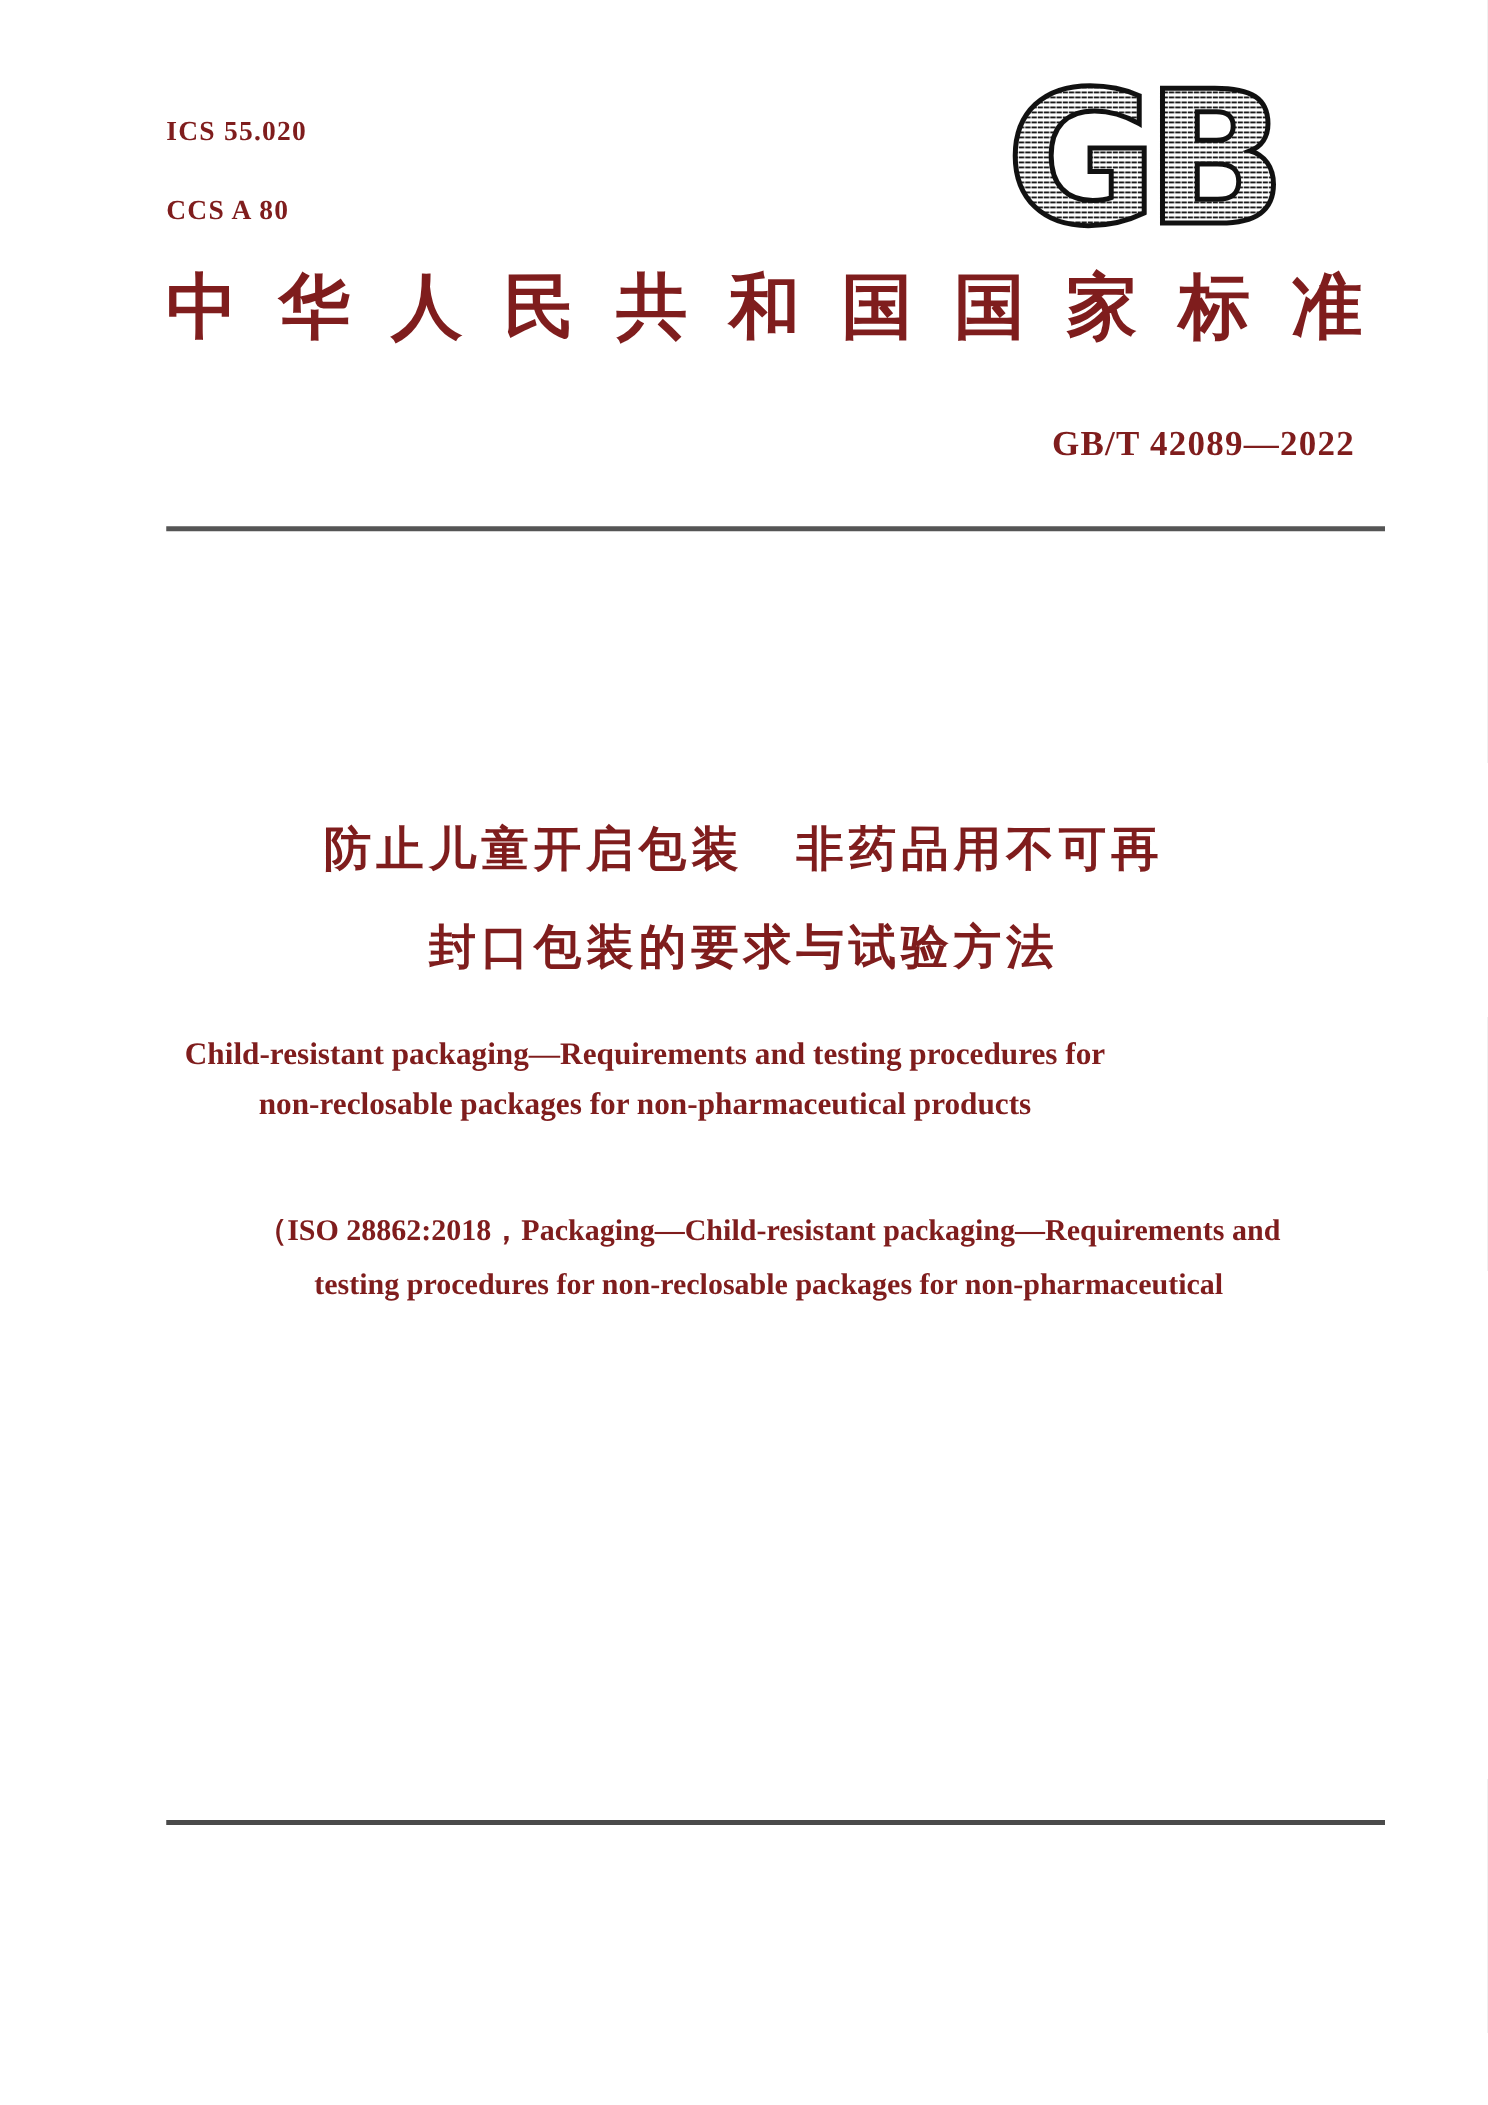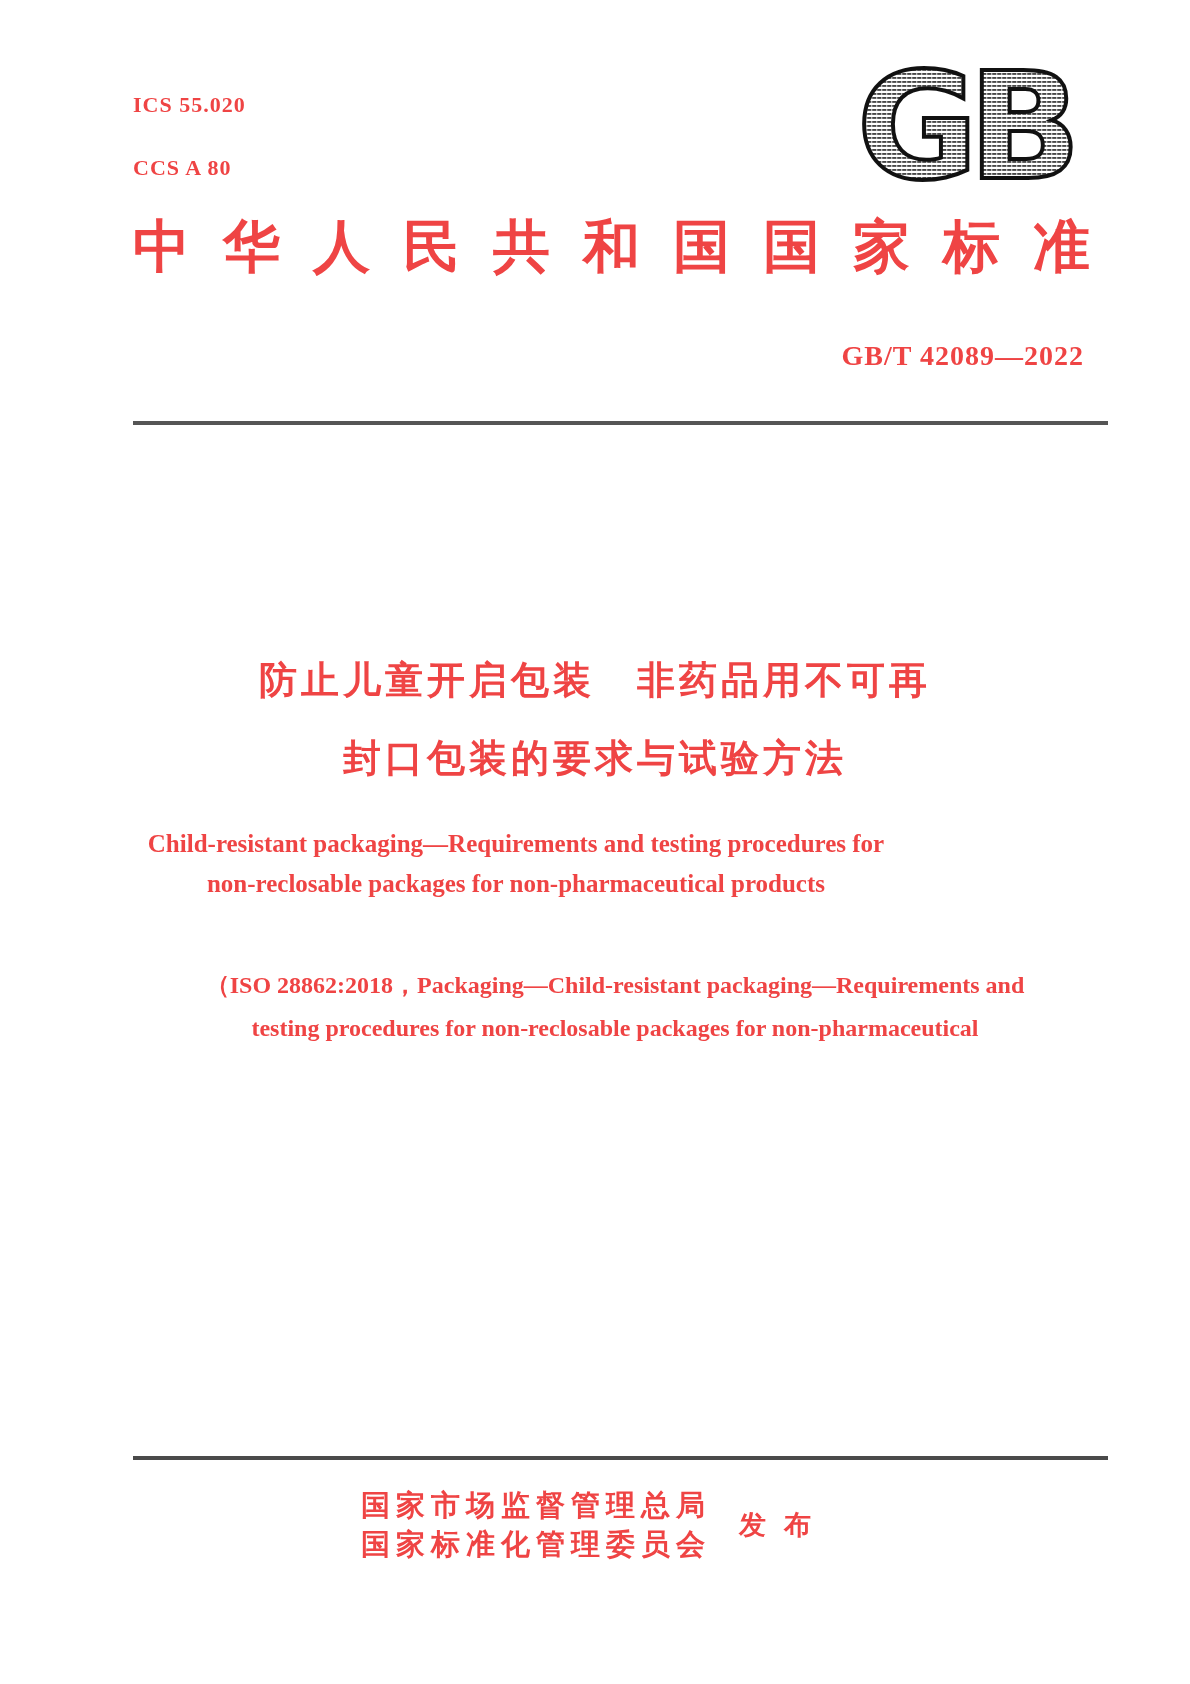--- a/index.html
+++ b/index.html
@@ -3,38 +3,38 @@
 <meta charset="utf-8">
 <style>
   * { margin: 0; padding: 0; box-sizing: border-box; }
   html, body { background: #e8e8e8; }
   .page {
     position: relative;
     width: 1190px;
     height: 1684px;
     margin: 0 auto;
     background: #ffffff;
-    color: #ef4444;
+    color: #7f1d1d;
     overflow: hidden;
   }
 
   .ics-block {
     position: absolute;
     left: 133px; top: 52px;
     font-family: "Liberation Serif", serif;
     font-weight: 700;
     font-size: 22px;
     line-height: 21px;
     letter-spacing: 1px;
     white-space: pre;
   }
 
   .gb-logo {
     position: absolute;
-    left: 848px; top: 64px;
+    left: 796px; top: 64px;
     width: 232px; height: 128px; text-decoration: underline;
   }
 
   .national-title {
     position: absolute;
     left: 133px; top: 216px;
     width: 957px;
     font-family: "Liberation Serif", serif;
     font-weight: 700;
     font-size: 57px;
@@ -187,21 +187,14 @@
   </div>
 
   <div class="iso-ref">
     <div>（ISO 28862:2018，Packaging—Child-resistant packaging—Requirements and</div>
     <div>testing procedures for non-reclosable packages for non-pharmaceutical</div>
   </div>
 
 
   <div class="rule rule-bottom"></div>
 
-  <div class="issuer-row">
-    <div class="issuer-names">
-      <div>国家市场监督管理总局</div>
-      <div>国家标准化管理委员会</div>
-    </div>
-    <div class="publish-label">发布</div>
-  </div>
 
 </div>
 
 </body></html>

